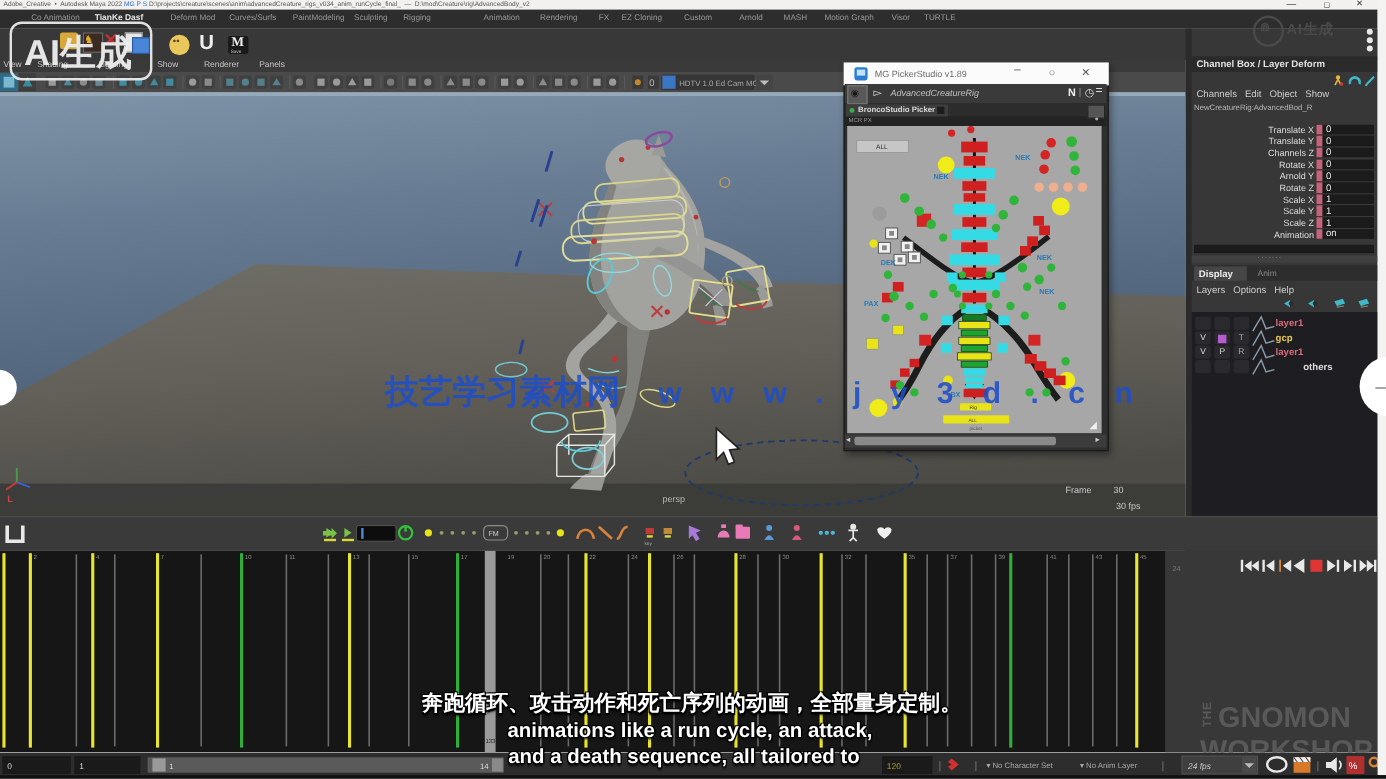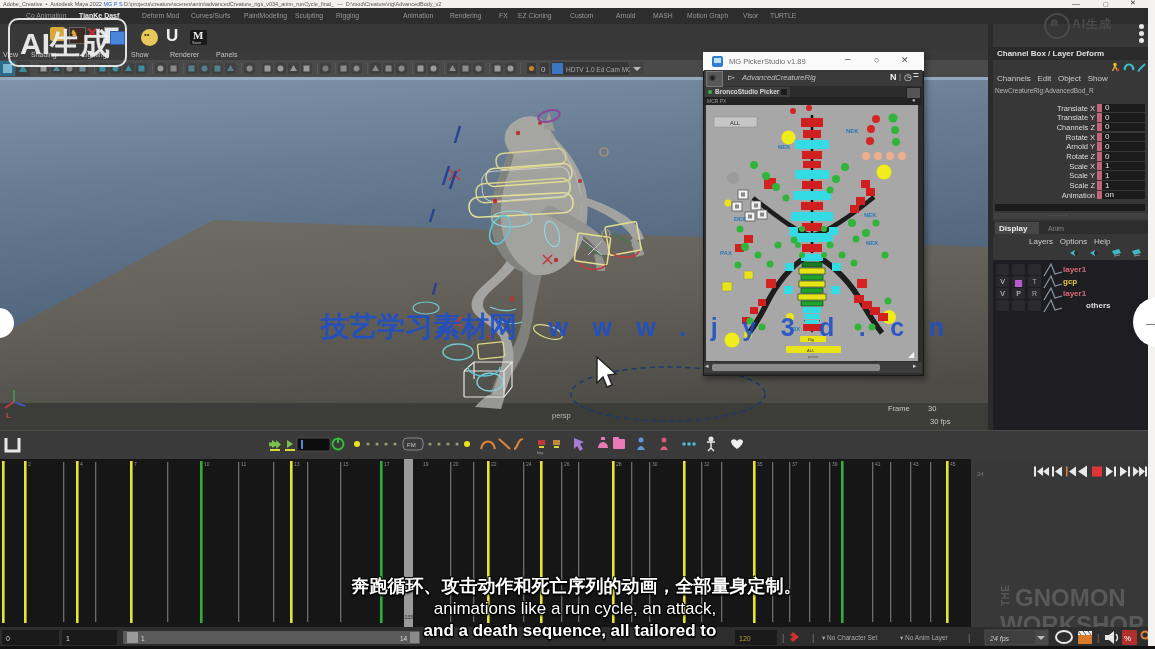--- a/index.html
+++ b/index.html
@@ -351,21 +351,21 @@
 
 <div class="abs" style="left:995px;top:204px;width:150px;height:7px;background:#1b1b1b;"></div>
 
 <div class="abs" style="left:993px;top:213px;width:155px;height:6px;background:#404040;"></div>
 <div class="txt" style="left:1048px;top:210px;font-size:7px;color:#777;letter-spacing:1px;">.......</div>
 
 <div class="abs" style="left:993px;top:221px;width:155px;height:13px;background:#2d2d2d;"></div>
 <div class="abs" style="left:995px;top:222px;width:44px;height:12px;background:#464646;"></div>
 <div class="txt" style="left:999px;top:224px;font-size:8px;color:#eee;font-weight:bold;">Display</div>
 <div class="txt" style="left:1048px;top:225px;font-size:7px;color:#888;">Anim</div>
-<div class="txt" style="left:1029px;top:237px;font-size:8px;color:#ccc;">Layers&nbsp;&nbsp;&nbsp;Options&nbsp;&nbsp;&nbsp;Help</div>
+<div class="txt" style="left:997px;top:237px;font-size:8px;color:#ccc;">Layers&nbsp;&nbsp;&nbsp;Options&nbsp;&nbsp;&nbsp;Help</div>
 
 <svg class="abs" style="left:1068px;top:248px;" width="80 " height="11" viewBox="0 0 80 11">
   <g>
    <path d="M2,5 l5,-3 0,6 z" fill="#3fb8c8"></path>
       <circle cx="8" cy="5" r="2" fill="#2a2a2a"></circle>
    <path d="M22,5 l5,-3 0,6 z" fill="#3fb8c8"></path>
       <circle cx="28" cy="5" r="2" fill="#2a2a2a"></circle>
    <path d="M44,3 l7,-2 2,4 -7,2 z" fill="#3fb8c8"></path>
       <path d="M46,8 l6,-1" stroke="#888" stroke-width="1"></path>
    <path d="M64,3 l7,-2 2,4 -7,2 z" fill="#3fb8c8"></path>
@@ -752,21 +752,21 @@
     <circle cx="1145" cy="8" r="3.5" fill="none" stroke="#d8823a" stroke-width="2"></circle>
     <path d="M1147,10 l5,6 M1150,13 l2,-2" stroke="#d8823a" stroke-width="2"></path>
   </svg>
 
 <div class="abs" style="left:8px;top:18px;width:115px;height:45px;border:2.5px solid rgba(240,240,240,0.92);border-radius:10px;z-index:40;"></div>
 <div class="txt" style="left:20px;top:24px;font-size:30px;color:rgba(238,238,238,0.95);font-weight:bold;z-index:40;">AI生成</div>
 
 <div class="txt" style="left:321px;top:308px;font-size:28px;font-weight:bold;color:rgba(30,78,202,0.88);z-index:60;">技艺学习素材网<span style="font-size:25px;letter-spacing:24.5px;">&nbsp;www.jy3d.cn</span></div>
 
 <div class="txt" style="left:9px;top:574px;width:1135px;text-align:center;font-size:18px;font-weight:bold;color:#fff;z-index:70;text-shadow:-1px -1px 0 #000,1px -1px 0 #000,-1px 1px 0 #000,1px 1px 0 #000,0 2px 2px #000;">奔跑循环、攻击动作和死亡序列的动画，全部量身定制。</div>
-<div class="txt" style="left:0;top:599px;width:1150px;text-align:center;font-size:17px;font-weight:normal;color:#fff;z-index:70;text-shadow:-1px -1px 0 #000,1px -1px 0 #000,-1px 1px 0 #000,1px 1px 0 #000,0 2px 2px #000;">animations like a run cycle, an attack,</div>
+<div class="txt" style="left:0;top:599px;width:1150px;text-align:center;font-size:17px;font-weight:bold;color:#fff;z-index:70;text-shadow:-1px -1px 0 #000,1px -1px 0 #000,-1px 1px 0 #000,1px 1px 0 #000,0 2px 2px #000;">animations like a run cycle, an attack,</div>
 <div class="txt" style="left:0;top:621px;width:1140px;text-align:center;font-size:17px;font-weight:bold;color:#fff;z-index:70;text-shadow:-1px -1px 0 #000,1px -1px 0 #000,-1px 1px 0 #000,1px 1px 0 #000,0 2px 2px #000;">and a death sequence, all tailored to</div>
 
 <div class="abs" style="left:-16px;top:308px;width:30px;height:30px;border-radius:50%;background:#fff;z-index:80;"></div>
 <div class="abs" style="left:1133px;top:297px;width:50px;height:50px;border-radius:50%;background:#fff;z-index:80;"></div>
 <div class="txt" style="left:1142px;top:310px;font-size:20px;color:#555;z-index:81;">→</div>
 
 <div class="abs" style="left:1148px;top:0;width:7px;height:646px;background:#f4f3f1;z-index:50;"></div>
 <div class="abs" style="left:0px;top:646px;width:1155px;height:3px;background:#111;z-index:50;"></div>
 
 </body></html>

